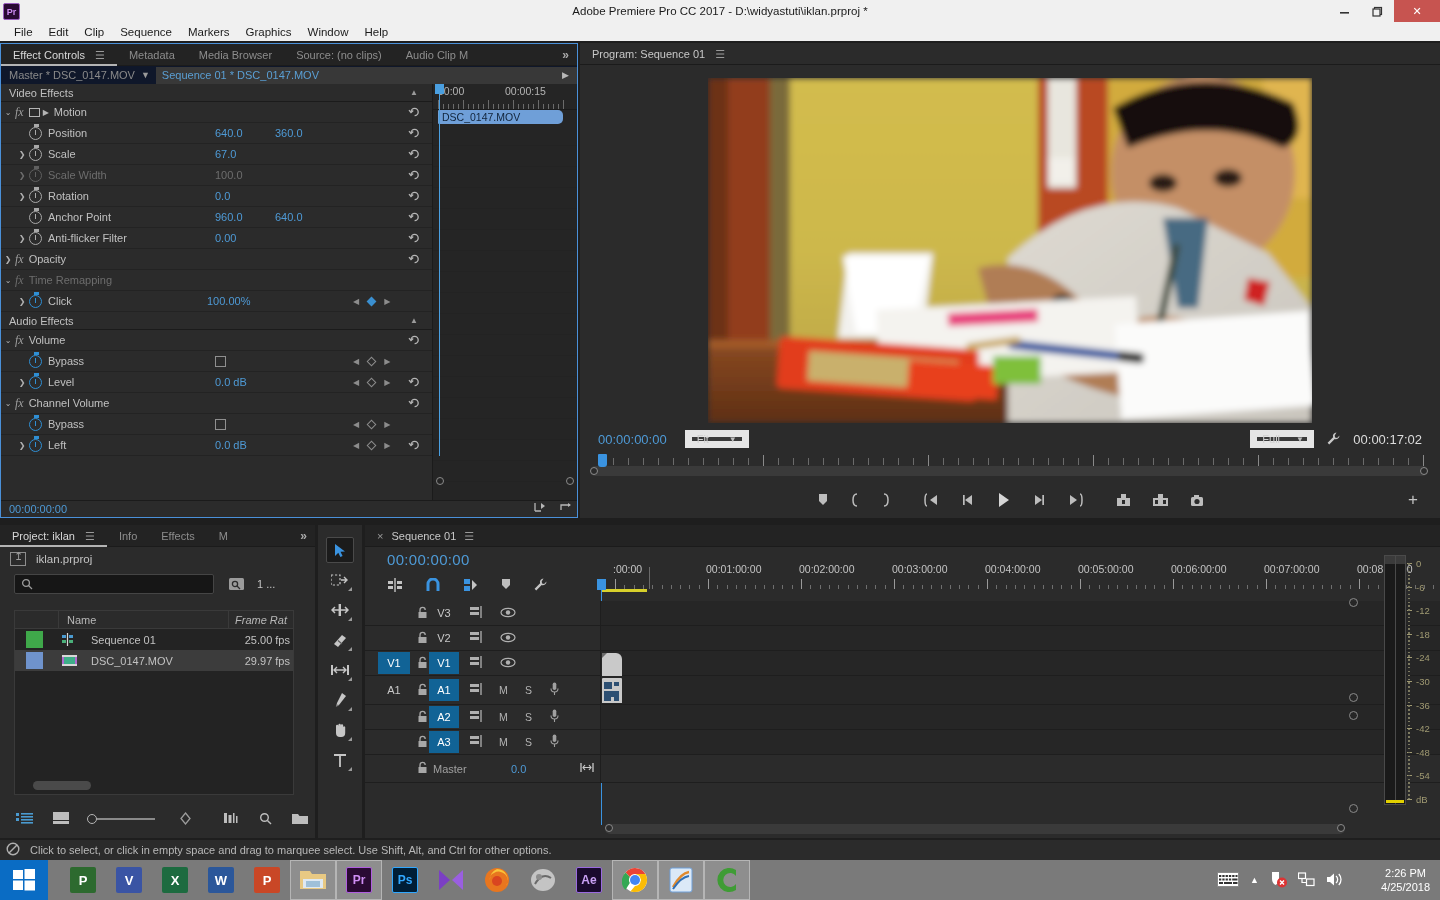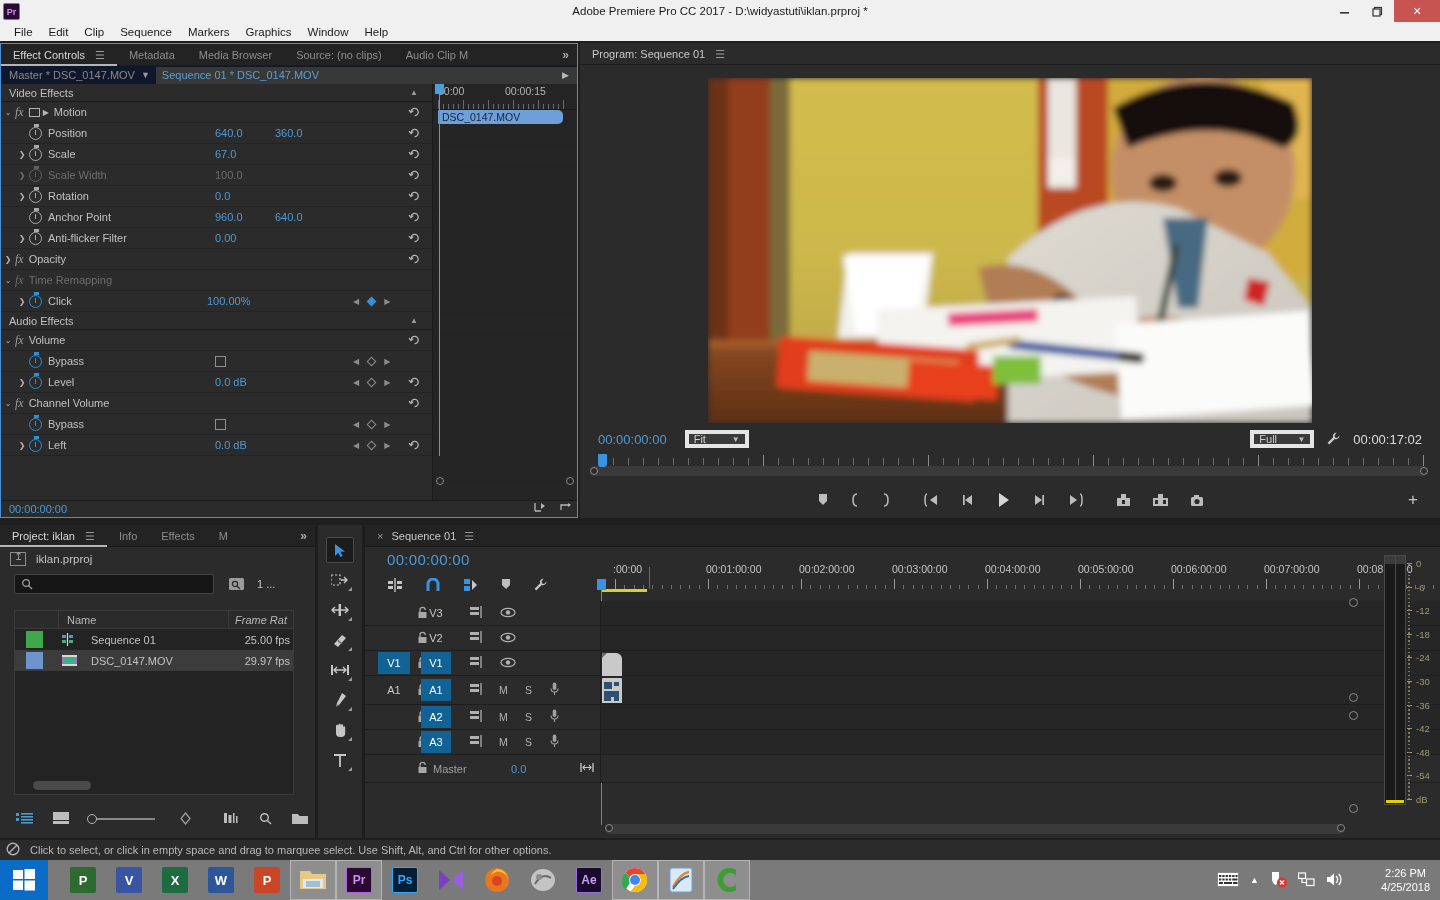--- a/index.html
+++ b/index.html
@@ -135,21 +135,21 @@
   .ec-btnbar {
     position:absolute; bottom:0; right:5px; height:17px; display:flex; align-items:center; gap:12px;
   }
 
   
   #program-monitor { left: 580px; top: 43px; width: 860px; height: 475px; background: #2b2b2b; }
   .pm-video { position:absolute; left:128px; top:35px; width:604px; height:345px; overflow:hidden; }
   .pm-ctrlrow { position:absolute; left:0; top:382px; width:100%; height:28px; display:flex; align-items:center; }
   .tc-blue { color:#4e9ad6; font-size:13px; font-family:"Liberation Sans",sans-serif; }
   .pm-select {
-    height:18px; background:#3a3a3a; border:4px solid #e5e5e5; color:#cfcfcf; font-size:11px;
+    height:18px; background:#3a3a3a; border:7px solid #e5e5e5; color:#cfcfcf; font-size:11px;
     display:flex; align-items:center; padding:0 5px; gap:16px;
   }
   .pm-select .cv { color:#bdbdbd; font-size:8px; }
   .pm-bar { position:absolute; left:10px; top:412px; width:838px; height:22px; }
   .pm-bar-ticks { position:absolute; left:0; top:0; right:0; height:11px; }
   .pm-tick { position:absolute; top:3px; width:1px; height:7px; background:#6b6b6b; }
   .pm-tick.big { top:0; height:11px; background:#8a8a8a; }
   .pm-trough { position:absolute; left:0; top:11px; right:0; height:10px; background:#3a3a3a; border-radius:5px; }
   .pm-trough .knob { position:absolute; top:1px; background:#2b2b2b; }
   .pm-cti { position:absolute; top:-1px; left:8px; width:9px; height:13px; background:#3a93e0; border-radius:1px 1px 3px 3px;}
@@ -204,21 +204,21 @@
   .tl-tick.vbig { height:22px; bottom:4px; background:#6a6a6a; }
   .tl-workarea { position:absolute; left:0; top:26px; height:3px; background:#d7d02b; }
   .tl-cti { position:absolute; top:16px; width:9px; height:11px; background:#3a93e0; }
   .tl-ctiline { position:absolute; top:55px; width:1px; background:#3a93e0; }
   .tl-track { position:absolute; left:0; width:100%; border-bottom:1px solid #1e1e1e; background:#2b2b2b; display:flex; align-items:center;}
   .tl-thead { width:236px; height:100%; display:flex; align-items:center; position:relative; border-right:1px solid #1e1e1e;}
   .tl-srcbtn { position:absolute; left:13px; width:32px; height:22px; display:flex; align-items:center; justify-content:center;
                font-size:11px; color:#c8c8c8; }
   .tl-srcbtn.on { background:#116396; color:#fff; }
   .tl-lock { position:absolute; left:52px; color:#a8a8a8; }
-  .tl-name { position:absolute; left:56px; width:30px; height:22px; display:flex; align-items:center; justify-content:center;
+  .tl-name { position:absolute; left:64px; width:30px; height:22px; display:flex; align-items:center; justify-content:center;
              font-size:11px; color:#c8c8c8;}
   .tl-name.on { background:#116396; color:#fff; }
   .tl-sync { position:absolute; left:105px; color:#b0b0b0; }
   .tl-eye { position:absolute; left:135px; color:#b0b0b0; }
   .tl-m { position:absolute; left:134px; font-size:10.5px; color:#b4b4b4; }
   .tl-s { position:absolute; left:160px; font-size:10.5px; color:#b4b4b4; }
   .tl-mic { position:absolute; left:185px; color:#a0a0a0; }
   .tl-lane { position:absolute; left:236px; right:0; height:100%; background:#262626; }
   .clip-v { position:absolute; background:#c9c9c9; border-radius:1px 6px 0 0; }
   .clip-v .corner { position:absolute; left:0; top:0; width:0; height:0; border-top:5px solid #6a6a6a; border-right:5px solid transparent;}

